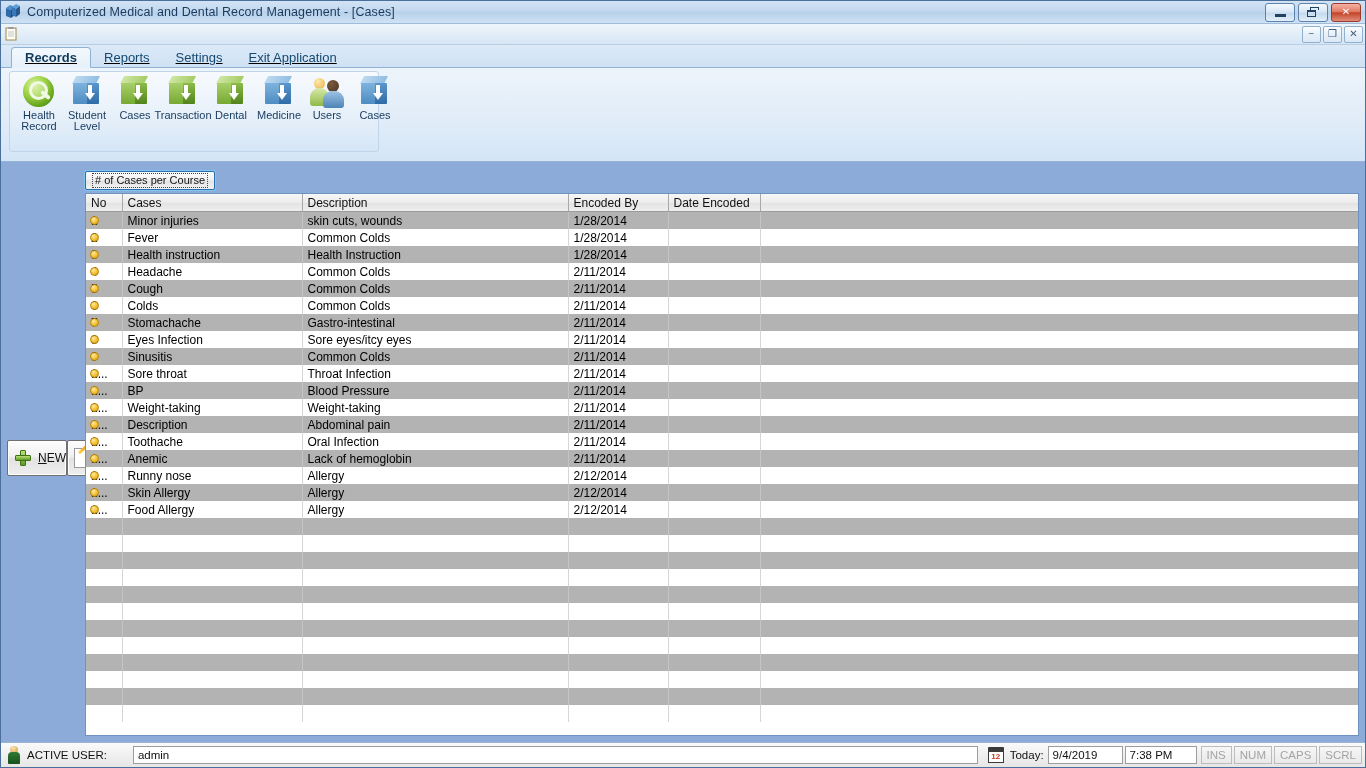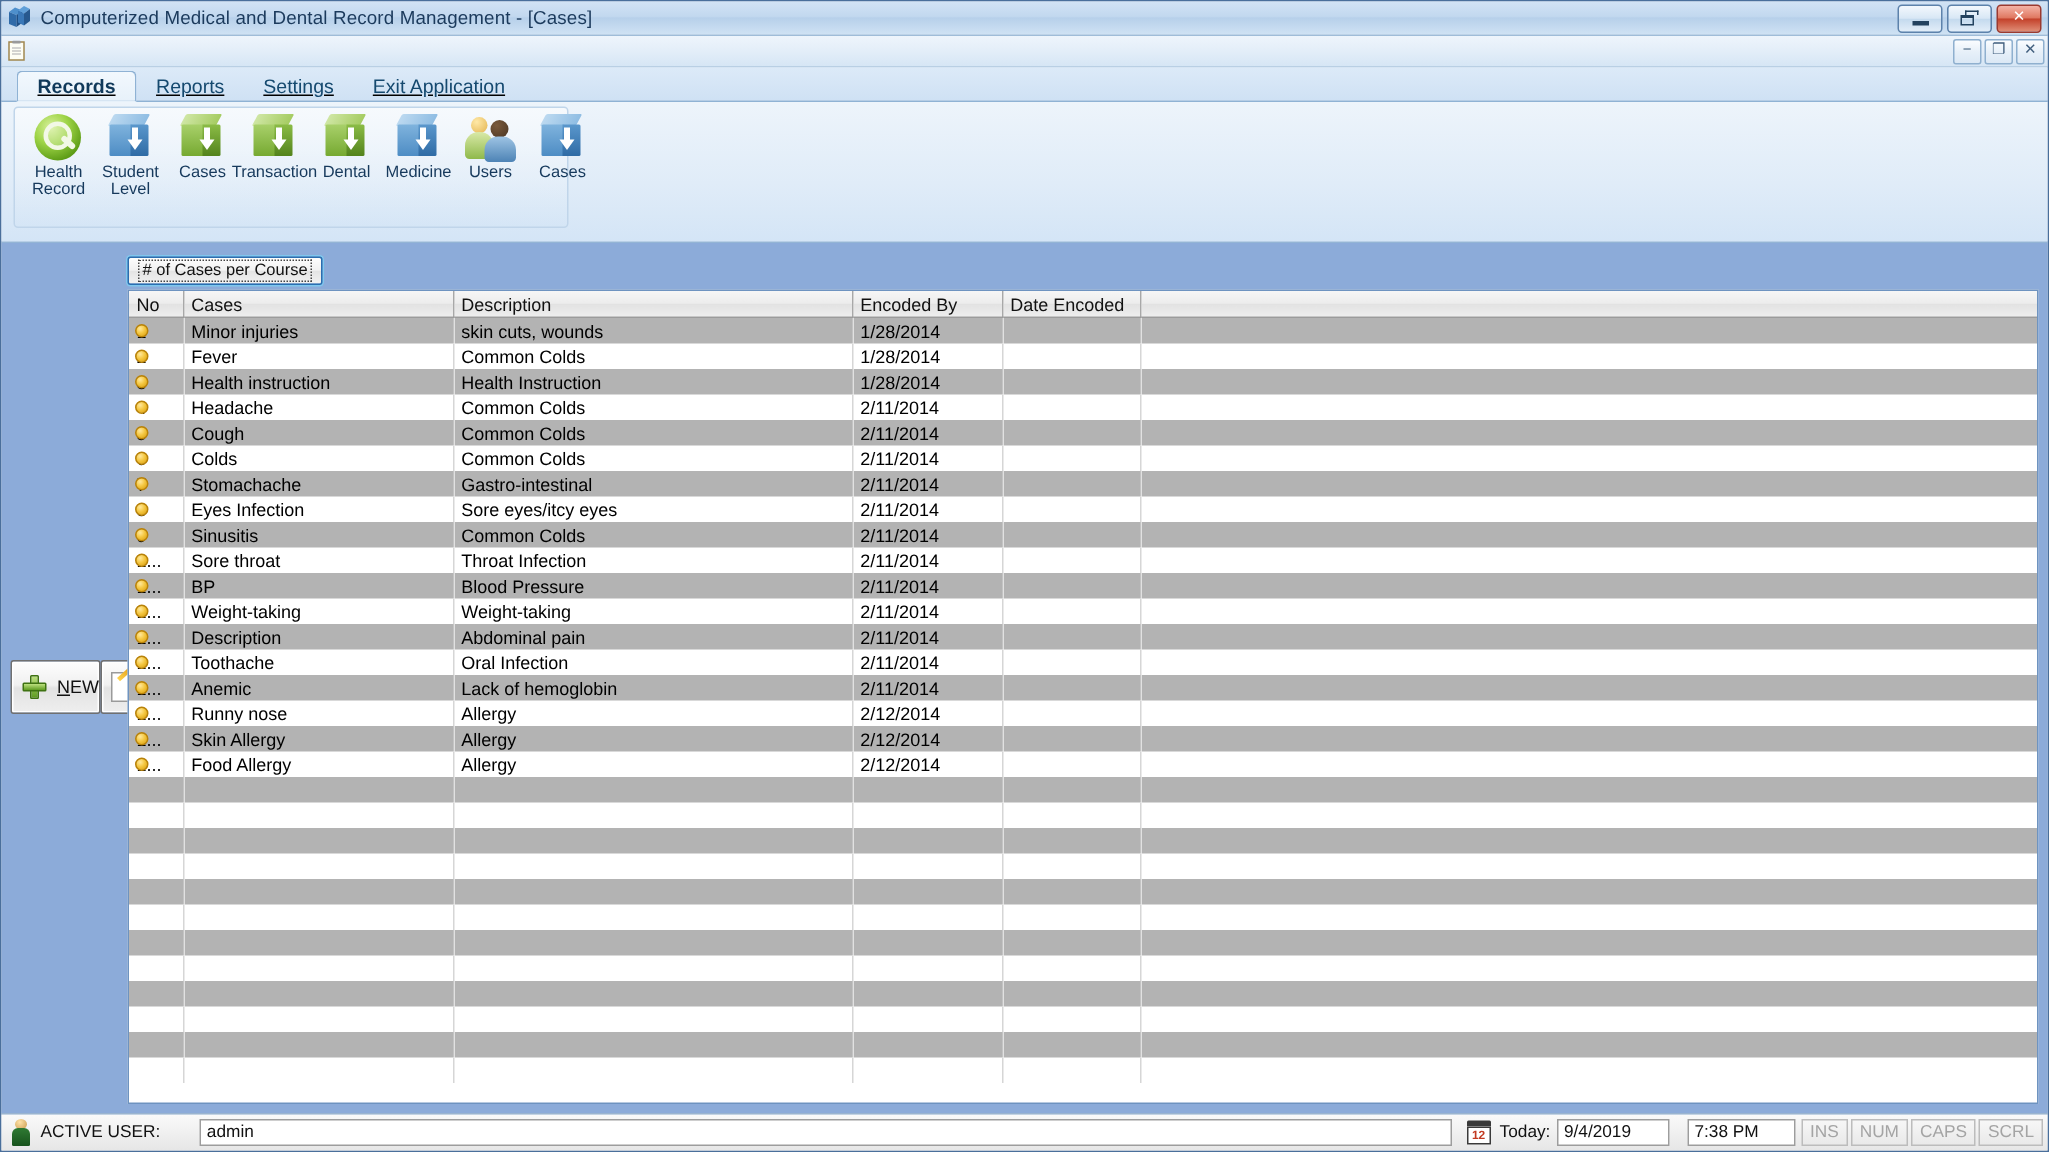--- a/index.html
+++ b/index.html
@@ -284,21 +284,21 @@
   .sb-cal{width:16px;height:16px;position:relative;margin:0 6px 0 10px;flex:0 0 16px;}
   .sb-cal .top{position:absolute;left:0;top:0;width:16px;height:4px;background:#3a3a3a;border-radius:1px 1px 0 0;}
   .sb-cal .bdy{position:absolute;left:0;top:4px;width:16px;height:12px;background:#fff;border:1px solid #3a3a3a;box-sizing:border-box;}
   .sb-cal .num{position:absolute;left:0;top:5px;width:16px;text-align:center;font-size:8px;color:#c23b22;font-weight:bold;line-height:9px;}
   .sb-today{font-size:11.5px;color:#111;margin-right:4px;white-space:nowrap;}
   .sb-flag{
     height:18px;box-sizing:border-box;border:1px solid #bcbcbc;
     display:flex;align-items:center;justify-content:center;
     font-size:11.5px;color:#a4a4a4;padding:0 5px;white-space:nowrap;margin-left:2px;
   }
-  .sb-date{width:75px;margin-right:12px;}
+  .sb-date{width:75px;margin-right:2px;}
   .sb-time{width:72px;margin-right:2px;}
 </style>
 </head>
 <body>
 
 <div class="app">
 
   <div class="titlebar">
     <div class="title-icon">
       <svg width="16" height="16" viewBox="0 0 16 16">

